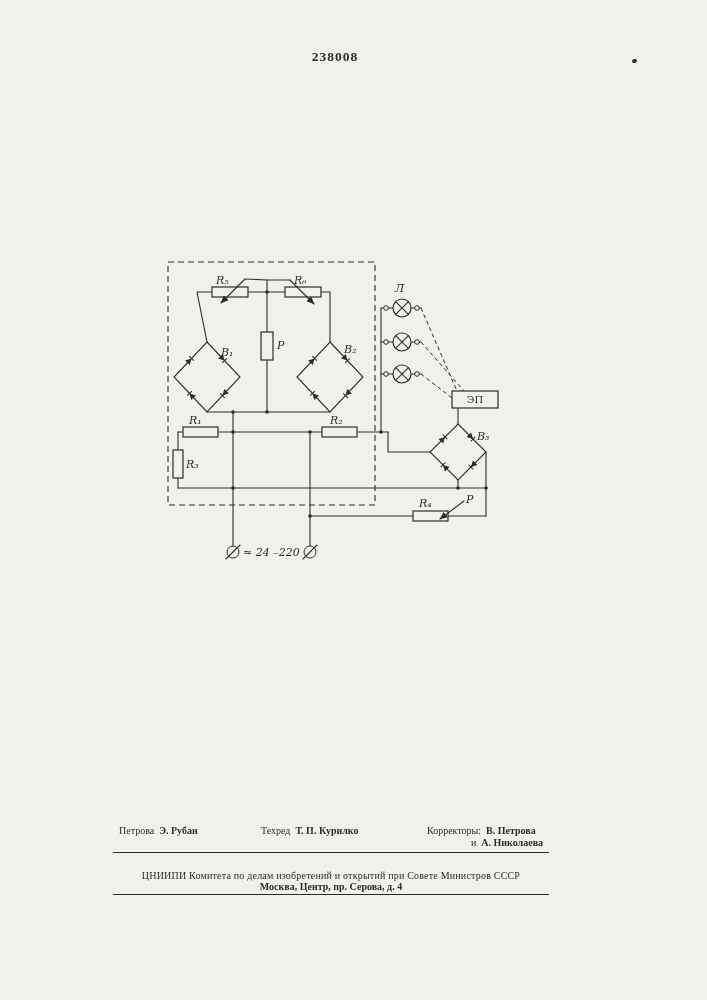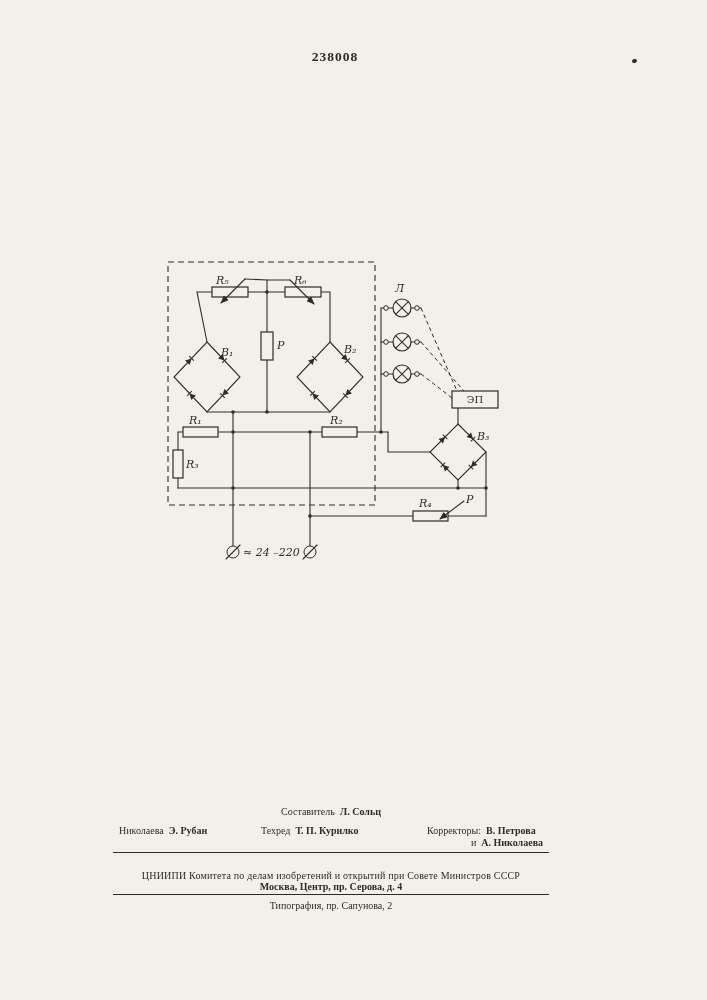--- a/index.html
+++ b/index.html
@@ -203,37 +203,33 @@
       <text class="lbl" x="330" y="424">R₂</text>
       <text class="lbl" x="186" y="468">R₃</text>
       <text class="lbl" x="395" y="292">Л</text>
       <text class="lbl" x="477" y="440">В₃</text>
       <text class="lbl" x="419" y="507">R₄</text>
       <text class="lbl" x="466" y="503">Р</text>
     </g>
   </svg>
 
   <div class="footer">
-    <div class="abs f-row1">
-      <span class="sp">Составитель</span><span class="nm">Л. Сольц</span>
-    </div>
     <div class="abs f-editor">
-      <span class="sp">Николаева</span><span class="nm">Э. Рубан</span>
+      <span class="sp">Петрова</span><span class="nm">Э. Рубан</span>
     </div>
     <div class="abs f-techred">
       <span class="sp">Техред</span><span class="nm">Т. П. Курилко</span>
     </div>
     <div class="abs f-corr">
       <div>
         <span class="sp">Корректоры:</span><span class="nm">В. Петрова</span>
       </div>
       <div class="line2">
         <span class="sp">и</span><span class="nm">А. Николаева</span>
       </div>
     </div>
     <div class="abs rule1"></div>
     <div class="abs f-org1">ЦНИИПИ Комитета по делам изобретений и открытий при Совете Министров СССР</div>
     <div class="abs f-org2">Москва, Центр, пр. Серова, д. 4</div>
     <div class="abs rule2"></div>
-    <div class="abs f-tipo">Типография, пр. Сапунова, 2</div>
   </div>
 
 </div>
 
 </body></html>

